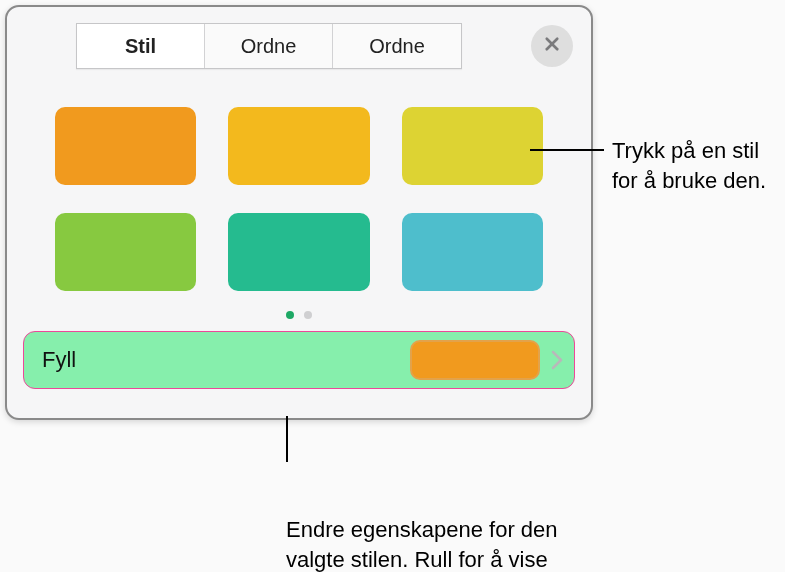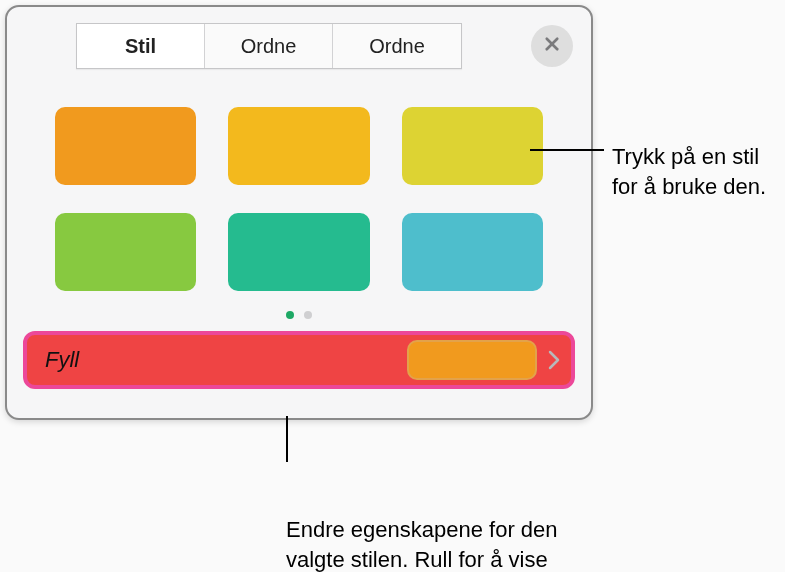--- a/index.html
+++ b/index.html
@@ -97,27 +97,26 @@
       height: 8px;
       border-radius: 50%;
       background: #cfcfd1;
     }
     .dot.active {
       background: #1ea865;
     }
     .fill-row {
       margin: 6px 16px 0 16px;
       height: 58px;
-      background: #ef4444;
+      background: #86efac;
       border-radius: 12px;
       display: flex;
       align-items: center;
       padding: 0 10px 0 18px;
-      border: 4px solid #ec4899;
-      font-style: italic;
+      border: 1px solid #ec4899;
     }
     .fill-label {
       font-size: 22px;
       color: #111;
       flex: 1;
     }
     .fill-preview {
       width: 130px;
       height: 40px;
       border-radius: 10px;
@@ -134,21 +133,21 @@
       height: 20px;
     }
     .callout {
       position: absolute;
       font-size: 22px;
       line-height: 1.35;
       color: #000;
     }
     .callout-1 {
       left: 612px;
-      top: 142px;
+      top: 136px;
       width: 168px;
     }
     .callout-2 {
       left: 286px;
       top: 468px;
       width: 290px;
       margin-top: 47px;
     }
     .leader {
       position: absolute;

